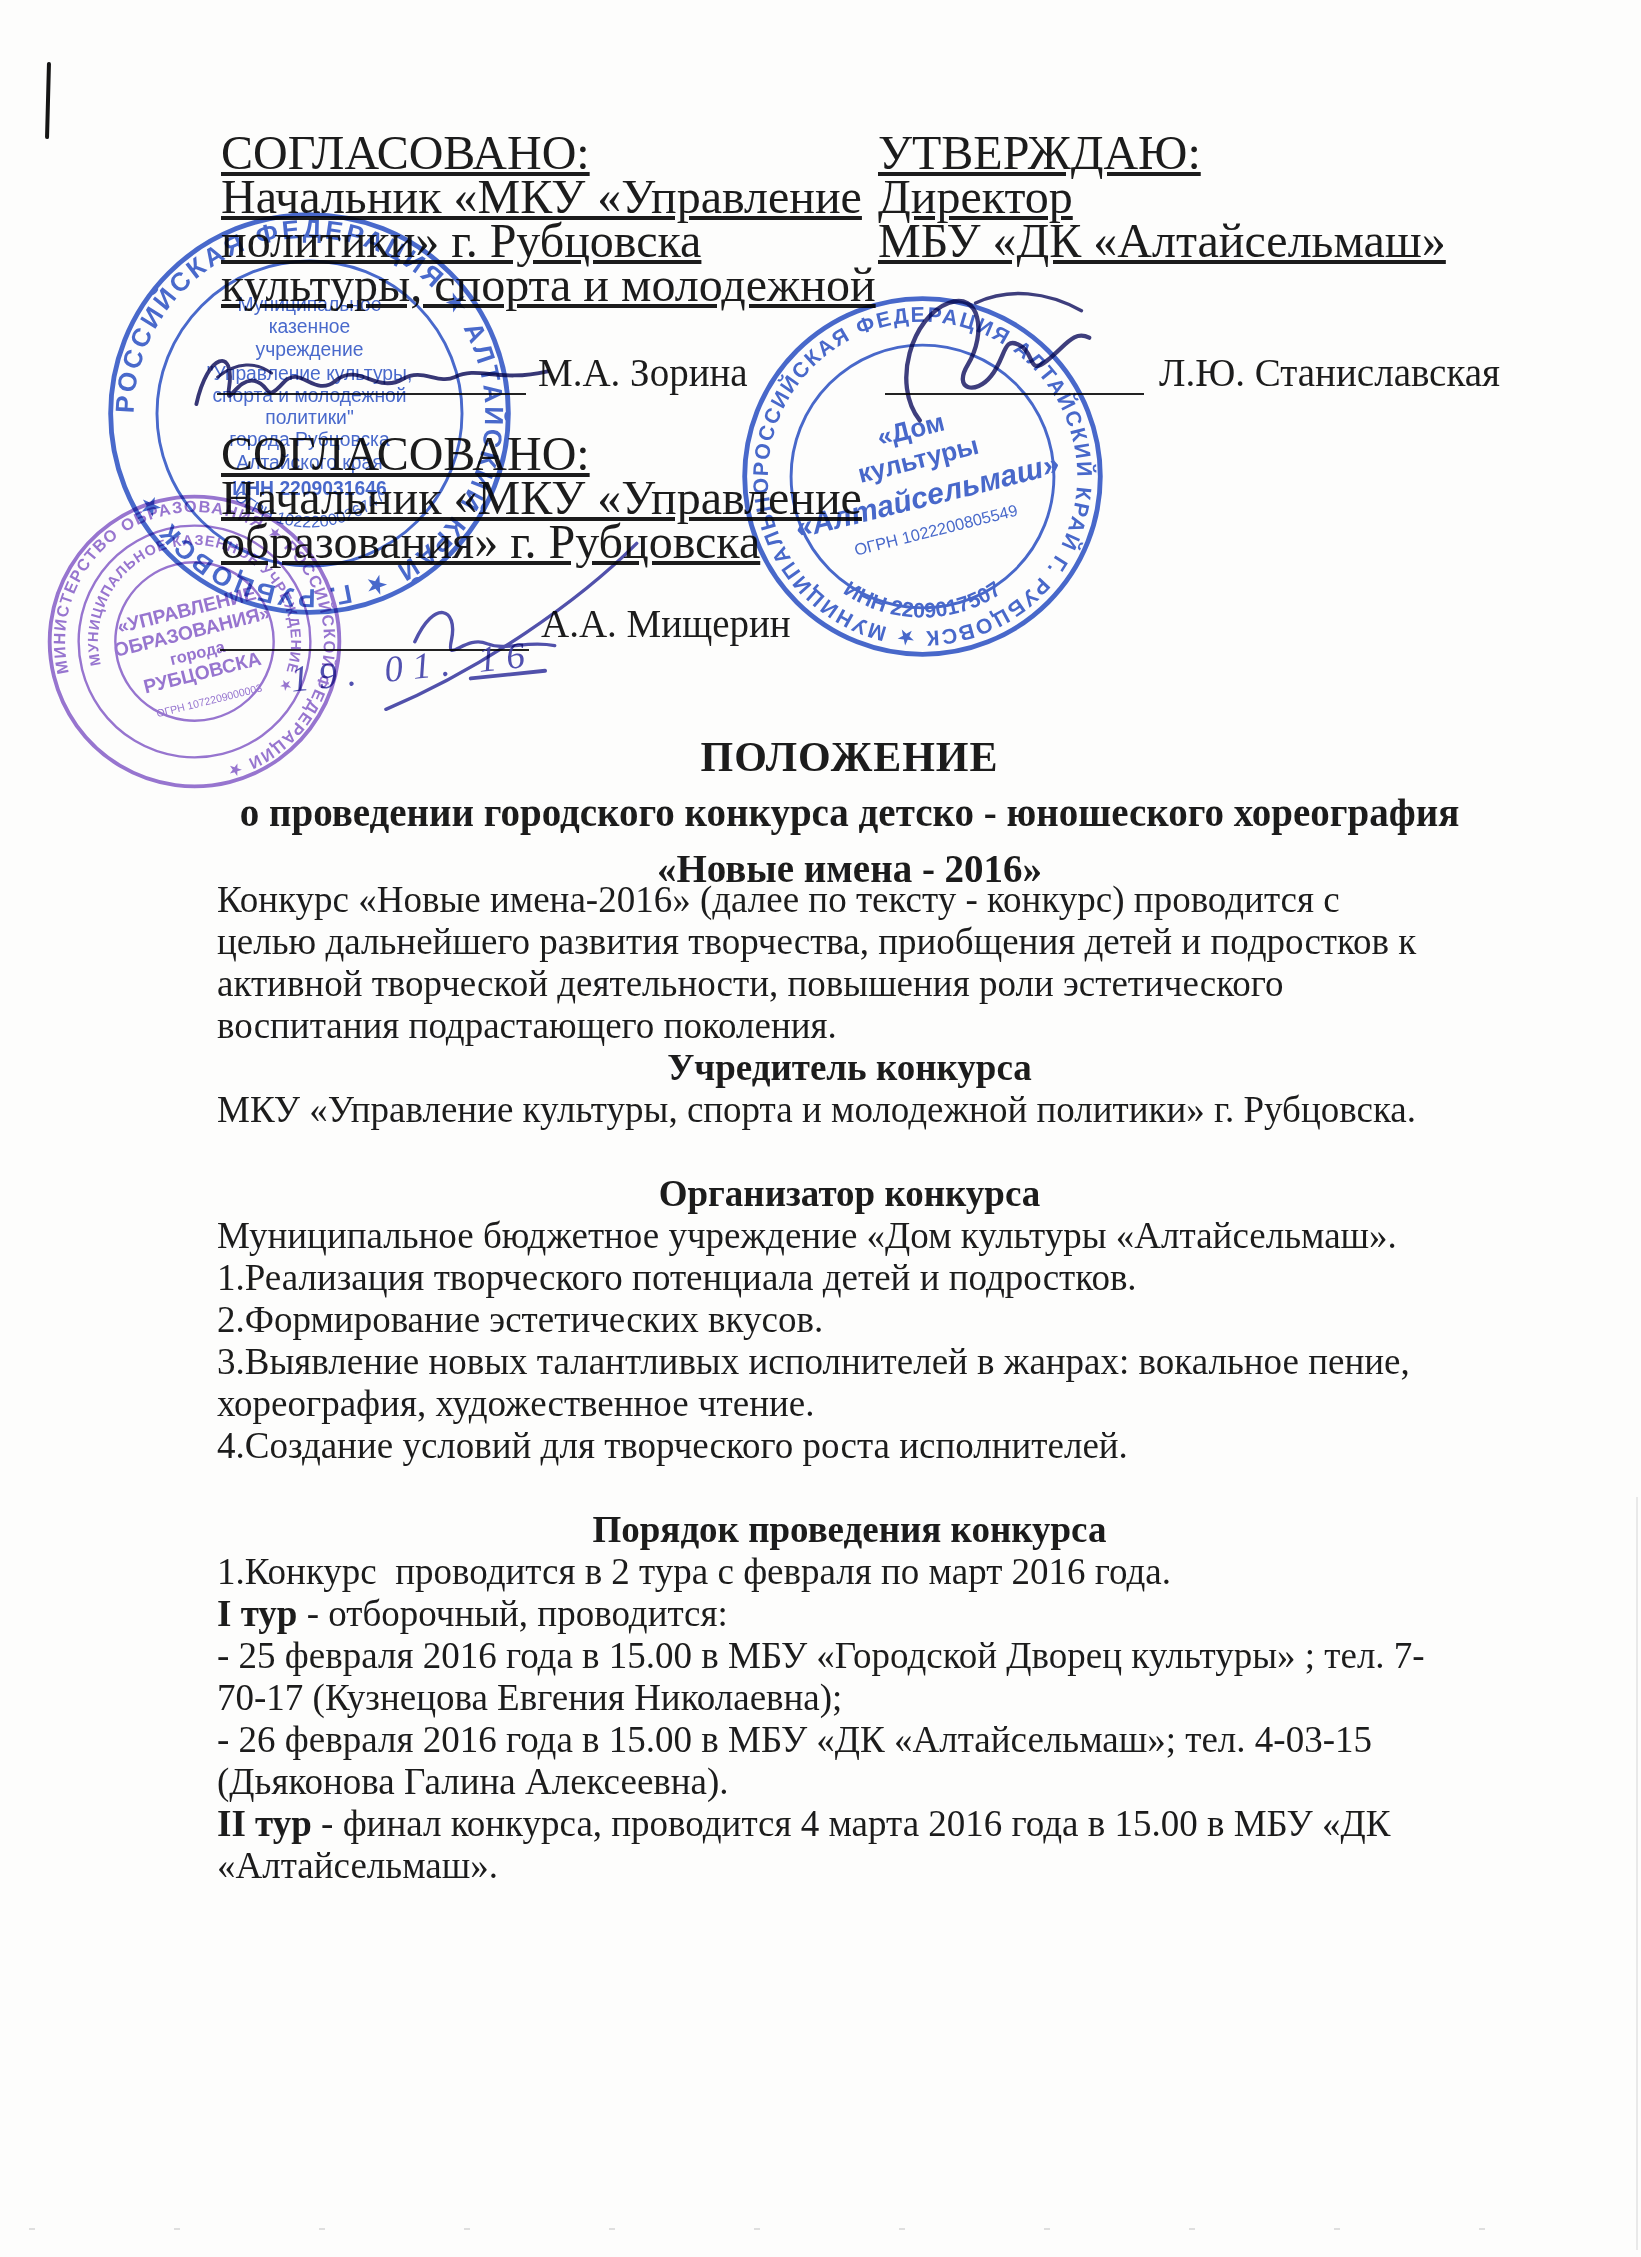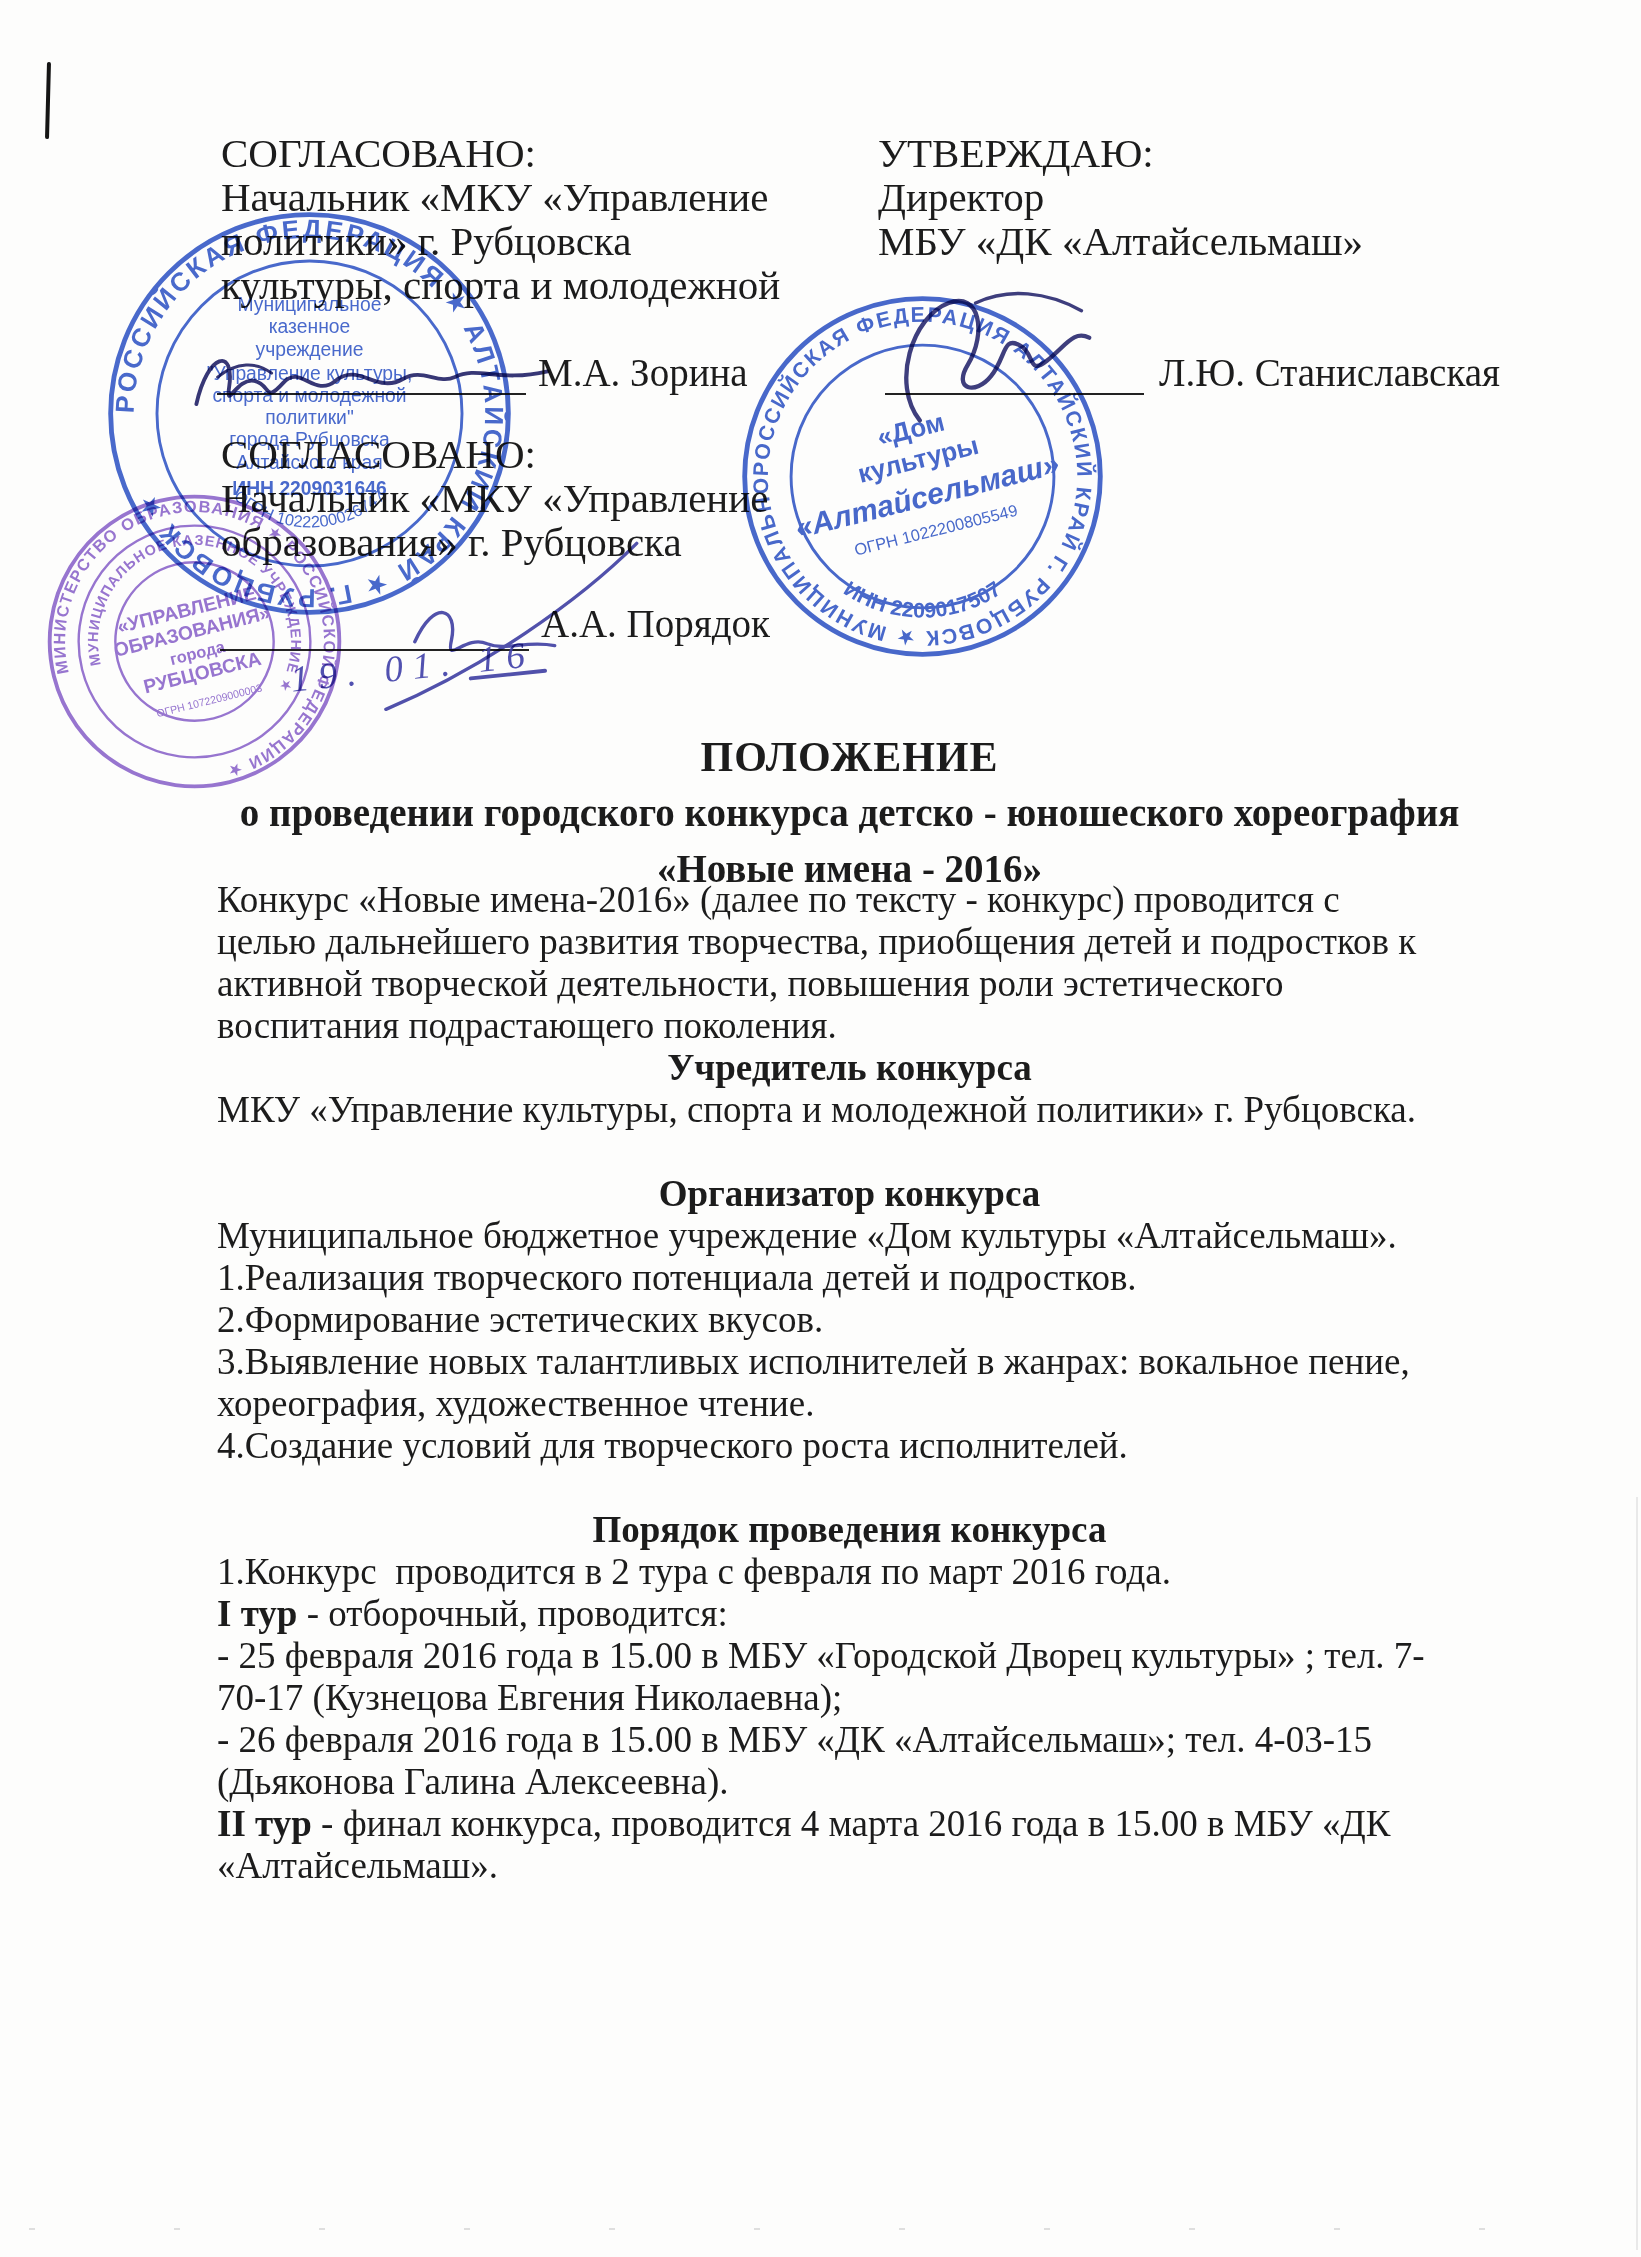--- a/index.html
+++ b/index.html
@@ -2,21 +2,21 @@
 <html lang="ru"><head>
 <meta charset="utf-8">
 <style>
   html,body{margin:0;padding:0;background:#ffffff;}
   .page{
     position:relative;width:1641px;height:2257px;background:#fdfdfc;overflow:hidden;
     font-family:"Liberation Serif","DejaVu Serif",serif;color:#1c1c1c;
   }
   .pen-mark{position:absolute;left:46px;top:62px;width:3.9px;height:77px;background:#151515;border-radius:1.9px;transform:rotate(1.5deg);}
   
-  .hdr{position:absolute;font-size:41px;line-height:44px;white-space:nowrap;}
+  .hdr{position:absolute;font-size:48px;line-height:44px;white-space:nowrap;text-decoration:underline;}
   #hdr-left{left:221px;top:131px;}
   #hdr-right{left:878px;top:131px;}
   #hdr-second{left:221px;top:432px;}
   .sig-line{position:absolute;height:0;border-top:2.9px solid #222;}
   #sigline-1l{left:217px;top:393px;width:309px;}
   #sigline-1r{left:885px;top:393px;width:259px;}
   #sigline-2{left:220px;top:649px;width:309px;}
   .sig-name{position:absolute;font-size:39px;white-space:nowrap;}
   #signame-1l{left:538px;top:350px;}
   #signame-1r{left:1159px;top:350px;}
@@ -73,21 +73,21 @@
   <div class="sig-name" id="signame-1l">М.А. Зорина</div>
   <div class="sig-line" id="sigline-1r"></div>
   <div class="sig-name" id="signame-1r">Л.Ю. Станиславская</div>
 
   <div class="hdr" id="hdr-second">
     <div>СОГЛАСОВАНО:</div>
     <div>Начальник «МКУ «Управление</div>
     <div>образования» г. Рубцовска</div>
   </div>
   <div class="sig-line" id="sigline-2"></div>
-  <div class="sig-name" id="signame-2">А.А. Порядок</div>
+  <div class="sig-name" id="signame-2">А.А. Мищерин</div>
   <div class="hand-date">19. 01. 16</div>
 
   <svg class="stamp" id="stamp-culture" width="417" height="417" viewBox="0 0 432 432">
     <defs>
       <path id="sa-ring" d="M 34,216 A 182,182 0 1,1 398,216 A 182,182 0 1,1 34,216"></path>
       <path id="sa-ogrn" d="M 98,216 A 118,118 0 0,0 334,216"></path>
     </defs>
     <g fill="none" stroke="#2f55c8">
       <circle cx="216" cy="216" r="206" stroke-width="5"></circle>
       <circle cx="216" cy="216" r="158" stroke-width="3"></circle>

